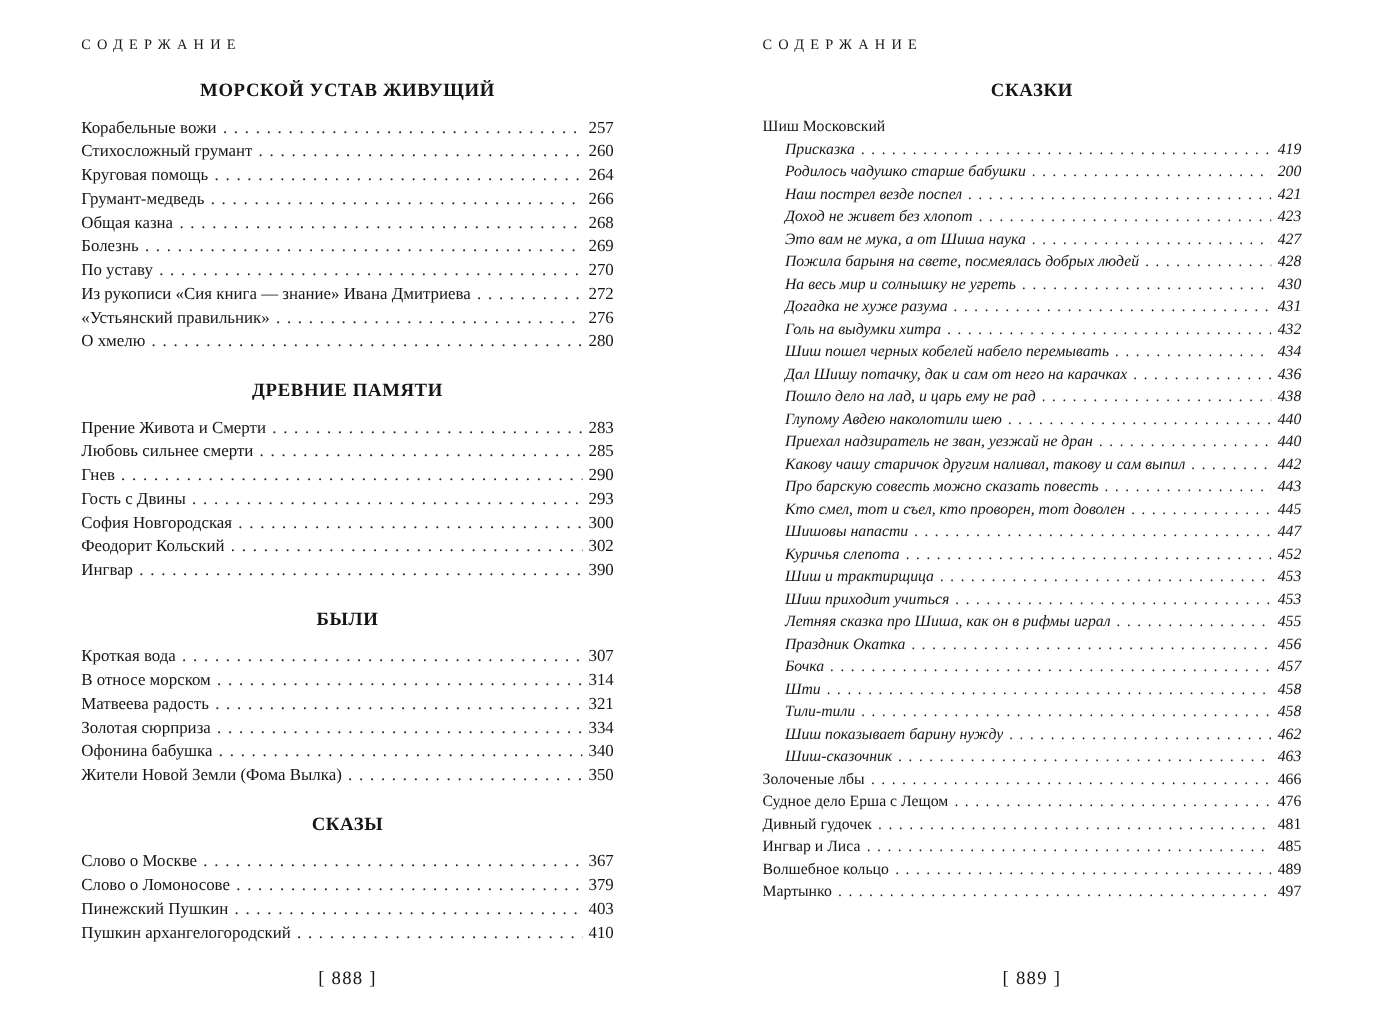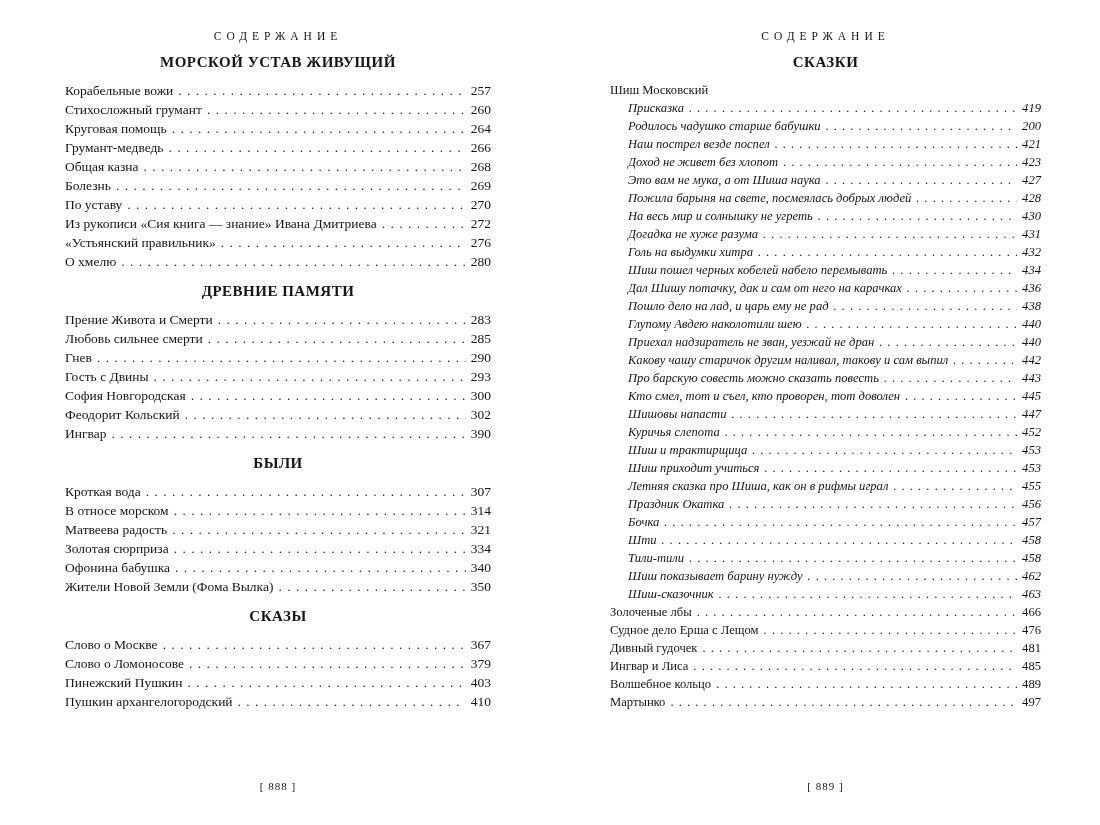--- a/index.html
+++ b/index.html
@@ -20,33 +20,33 @@
   .page {
     position: absolute;
     top: 0;
     height: 825px;
     padding-top: 30px;
   }
   .page-left  { left: 65px;  width: 426px; }
   .page-right { left: 610px; width: 431px; }
 
   .running-head {
-    text-align: center;
+    text-align: left;
     font-size: 11.5px;
     letter-spacing: 5px;
     margin-bottom: 8px;
     font-variant: normal;
   }
 
   .section-title {
     text-align: center;
     font-weight: bold;
     font-size: 15px;
     line-height: 19px;
-    margin: 11px 0 9px 0;
+    margin: 22px 0 9px 0;
     letter-spacing: 0.5px;
   }
 
   .entry {
     display: flex;
     align-items: baseline;
   }
   .page-left  .entry { font-size: 13.5px; line-height: 19px; }
   .page-right .entry { font-size: 12.6px; line-height: 18px; }
 
@@ -66,21 +66,21 @@
     letter-spacing: 1px;
   }
   .entry .pnum { white-space: nowrap; }
 
   .folio {
     position: absolute;
     bottom: 33px;
     left: 0;
     width: 100%;
     text-align: center;
-    font-size: 11px;
+    font-size: 15px;
     letter-spacing: 1px;
   }
 </style>
 </head>
 <body>
 
 <div class="spread">
 
   <div class="page page-left">
     <div class="running-head">СОДЕРЖАНИЕ</div>

